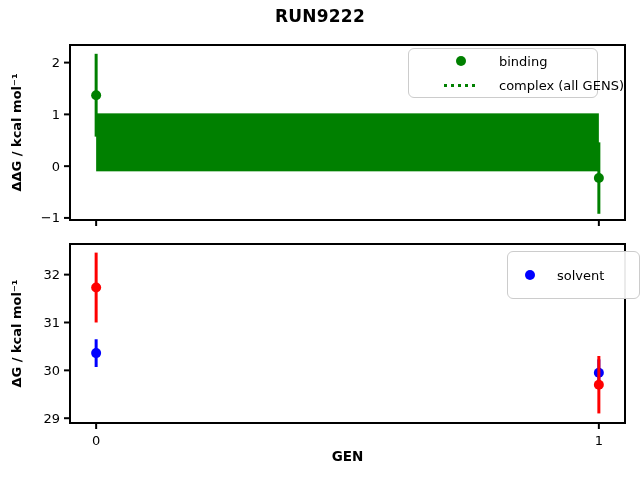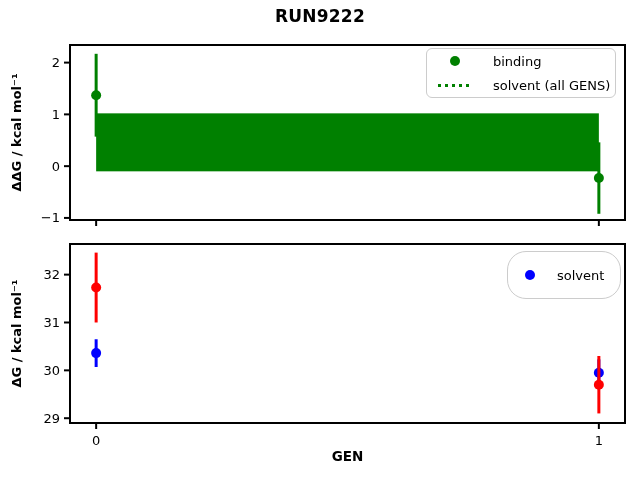--- a/index.html
+++ b/index.html
@@ -72,35 +72,35 @@
     <line x1="64" x2="70" y1="418.2139037433154" y2="418.2139037433154" stroke="#000" stroke-width="2"></line>
     <text x="60" y="418.2139037433154" text-anchor="end" dominant-baseline="central" font-size="13">29</text>
     <line x1="96.14130434782608" x2="96.14130434782608" y1="423" y2="429" stroke="#000" stroke-width="2"></line>
     <text x="96.14130434782608" y="435" text-anchor="middle" dominant-baseline="hanging" font-size="13">0</text>
     <line x1="598.8586956521739" x2="598.8586956521739" y1="423" y2="429" stroke="#000" stroke-width="2"></line>
     <text x="598.8586956521739" y="435" text-anchor="middle" dominant-baseline="hanging" font-size="13">1</text>
     <text x="16" y="333.5" text-anchor="middle" dominant-baseline="central" font-size="13" font-weight="600" transform="rotate(-90 16 333.5)">ΔG / kcal mol⁻¹</text>
     <text x="347.5" y="461" text-anchor="middle" font-size="13.5" font-weight="600">GEN</text>
   </svg>
 
-<div class="legend legend1" style="left:426px;top:48px;width:190px;height:50px;">
+<div class="legend legend1" style="left:408px;top:48px;width:190px;height:50px;padding-left:24px;">
   <div class="legend-row">
     <span class="marker-cell">
       <span class="legend-dot" style="background: rgb(0, 128, 0);"></span>
     </span>
     <span class="legend-label">binding</span>
   </div>
   <div class="legend-row">
     <span class="marker-cell">
       <span class="legend-dotline" style="background: repeating-linear-gradient(90deg, rgb(0, 128, 0) 0px, rgb(0, 128, 0) 3px, transparent 3px, transparent 7px);"></span>
     </span>
-    <span class="legend-label">solvent (all GENS)</span>
+    <span class="legend-label">complex (all GENS)</span>
   </div>
 </div>
 
-<div class="legend legend2" style="left:507px;top:251px;width:114px;height:48px;border-radius:19px;">
+<div class="legend legend2" style="left:507px;top:251px;width:133px;height:48px;">
   <div class="legend-row">
     <span class="marker-cell">
       <span class="legend-dot" style="background: rgb(0, 0, 255);"></span>
     </span>
     <span class="legend-label">solvent</span>
   </div>
 </div>
 
 </body></html>

